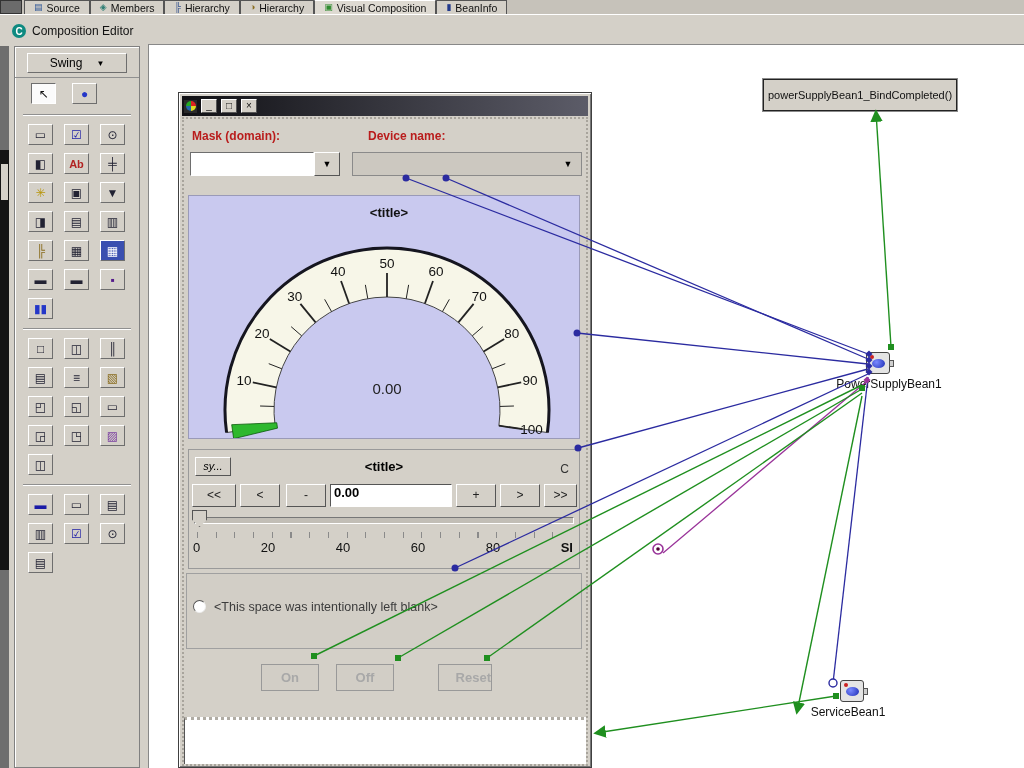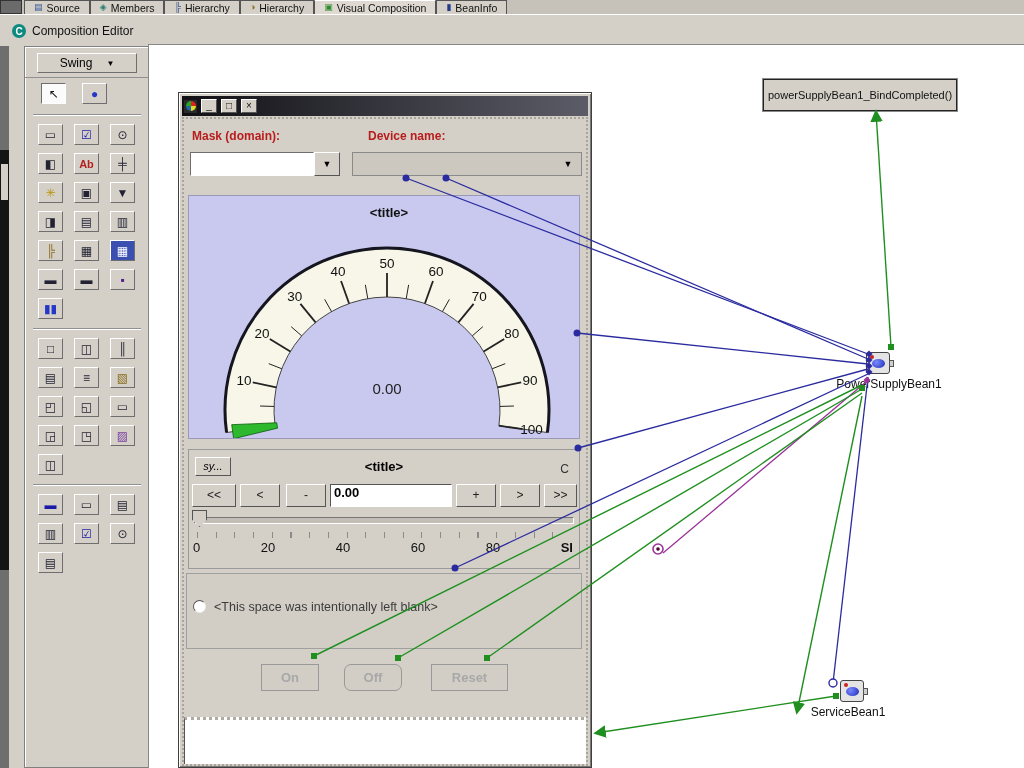--- a/index.html
+++ b/index.html
@@ -21,21 +21,21 @@
     font-size:12px;color:#111;}
   .comp-icon{width:14px;height:14px;border-radius:50%;background:#0e8a80;color:#fff;
     font-size:10px;font-weight:bold;display:flex;align-items:center;justify-content:center;}
 
   
   .edge-strip{position:absolute;left:0;top:46px;width:9px;height:722px;background:#6e6e6e;}
   .edge-strip .dark{position:absolute;left:0;top:104px;width:9px;height:420px;background:#151515;}
   .edge-strip .notch{position:absolute;left:1px;top:118px;width:7px;height:36px;background:#d4d0c8;}
 
   
-  .palette{position:absolute;left:24px;top:46px;width:126px;height:722px;background:#d4d0c8;
+  .palette{position:absolute;left:14px;top:46px;width:126px;height:722px;background:#d4d0c8;
     border:1px solid #808080;box-shadow:inset 1px 1px 0 #fff;}
   .swing-dd{margin:6px auto 4px auto;width:100px;height:20px;background:#d4d0c8;
     border:1px solid;border-color:#fff #6e6e6e #6e6e6e #fff;display:flex;align-items:center;
     justify-content:center;gap:14px;font-size:12px;}
   .swing-dd .arr{font-size:8px;}
   .pdiv{height:1px;background:#909090;margin:5px 8px;box-shadow:0 1px 0 #fff;}
   .ptools{display:flex;gap:16px;padding:5px 0 5px 16px;border-top:1px solid #909090;}
   .pcell{width:25px;height:21px;background:#d4d0c8;border:1px solid;
     border-color:#fff #6e6e6e #6e6e6e #fff;display:flex;align-items:center;justify-content:center;
     font-size:12px;color:#223;}
@@ -400,22 +400,22 @@
           <span class="unit">SI</span>
         </div>
     </div>
 
     <div class="blank-panel">
       <div class="radio"></div>
       <div class="blank-text">&lt;This space was intentionally left blank&gt;</div>
     </div>
 
     <div class="abtn" style="left:77px;width:58px;">On</div>
-    <div class="abtn" style="left:160px;width:58px;border-radius:7px;">Off</div>
-    <div class="abtn" style="left:247px;width:77px;">Reset</div>
+    <div class="abtn" style="left:152px;width:58px;">Off</div>
+    <div class="abtn" style="left:254px;width:54px;text-align:right;">Reset</div>
 
     <div class="text-area"></div>
   </div>
 </div>
 
 <div class="event-label">powerSupplyBean1_BindCompleted()</div>
 
 <div class="bean" style="left:833px;top:352px;width:112px;">
   <div class="bean-icon" style="margin-left:33px;">
     <span class="dot"></span>

